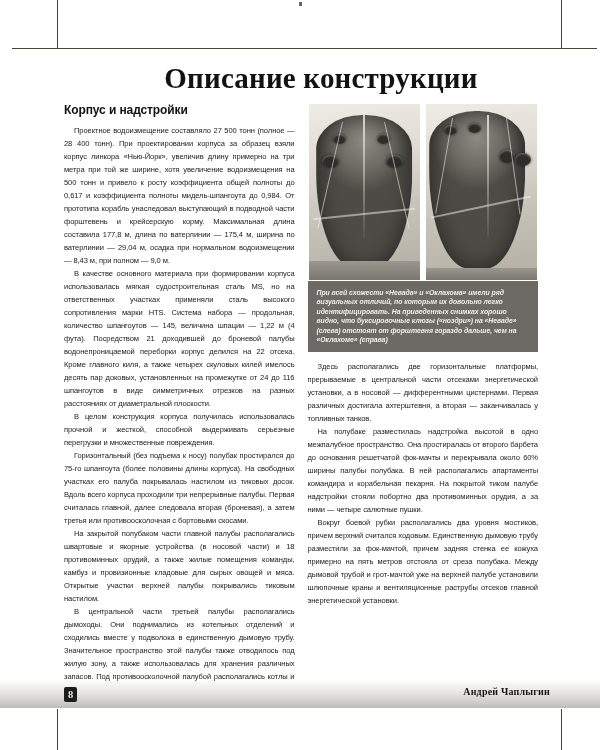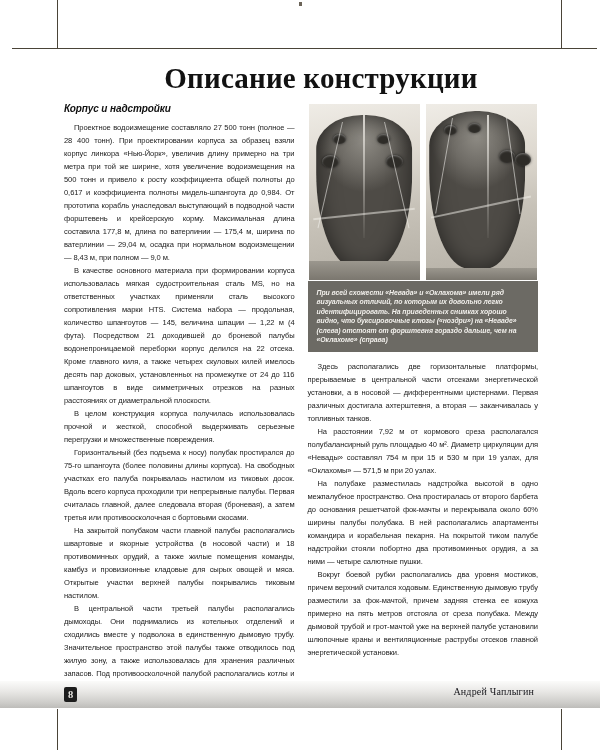--- a/index.html
+++ b/index.html
@@ -63,25 +63,24 @@
     display: flex;
     gap: 13px;
   }
   .col {
     width: 230.5px;
   }
 
   .section-head {
     font-family: "Liberation Sans", sans-serif;
     font-weight: bold;
-    font-size: 10px;
+    font-size: 12px;
     letter-spacing: -0.1px;
     color: #111;
     margin: 0 0 7px 0;
-    font-style: italic;
   }
 
   p.body {
     font-family: "Liberation Sans", sans-serif;
     font-size: 7.55px;
     line-height: 13px;
     text-align: justify;
     text-indent: 10px;
     margin: 0;
     color: #1b1b1b;
@@ -196,24 +195,24 @@
     color: #e8e6e2;
     font-family: "Liberation Serif", serif;
     font-weight: bold;
     font-size: 10.5px;
     line-height: 15px;
     text-align: center;
     border-radius: 2px;
   }
   .byline {
     position: absolute;
-    right: 28px;
+    right: 12px;
     top: 5px;
     font-family: "Liberation Serif", serif;
-    font-weight: normal;
+    font-weight: bold;
     font-size: 10px;
     color: #15151a;
     letter-spacing: 0.2px;
   }
 </style>
 </head>
 <body>
 
 <div class="guide guide-v-left"></div>
 <div class="guide guide-v-right"></div>
@@ -270,21 +269,20 @@
             <div class="wl" style="top:58%;transform:rotate(-12deg)"></div>
             <div class="dock" style="height:7%"></div>
           </div>
 
         </div>
 
         <div class="caption-box">При всей схожести «Невада» и «Оклахома» имели ряд визуальных отличий, по которым их довольно легко идентифицировать. На приведенных снимках хорошо видно, что буксировочные клюзы («ноздри») на «Неваде» (слева) отстоят от форштевня гораздо дальше, чем на «Оклахоме» (справа)</div>
       </div>
 
       <p class="body">Здесь располагались две горизонтальные платформы, прерываемые в центральной части отсеками энергетической установки, а в носовой — дифферентными цистернами. Первая различных достигала ахтерштевня, а вторая — заканчивалась у топливных танков.</p>
-      <p class="body">На расстоянии 7,92 м от кормового среза располагался полубалансирный руль площадью 40 м². Диаметр циркуляции для «Невады» составлял 754 м при 15 и 530 м при 19 узлах, для «Оклахомы» — 571,5 м при 20 узлах.</p>
       <p class="body">На полубаке разместилась надстройка высотой в одно межпалубное пространство. Она простиралась от второго барбета до основания решетчатой фок-мачты и перекрывала около 60% ширины палубы полубака. В ней располагались апартаменты командира и корабельная пекарня. На покрытой тиком палубе надстройки стояли побортно два противоминных орудия, а за ними — четыре салютные пушки.</p>
       <p class="body">Вокруг боевой рубки располагались два уровня мостиков, причем верхний считался ходовым. Единственную дымовую трубу разместили за фок-мачтой, причем задняя стенка ее кожуха примерно на пять метров отстояла от среза полубака. Между дымовой трубой и грот-мачтой уже на верхней палубе установили шлюпочные краны и вентиляционные раструбы отсеков главной энергетической установки.</p>
     </div>
 
   </div>
 </div>
 
 <div class="footer">
   <div class="footer-inner">
     <div class="page-number">8</div>

